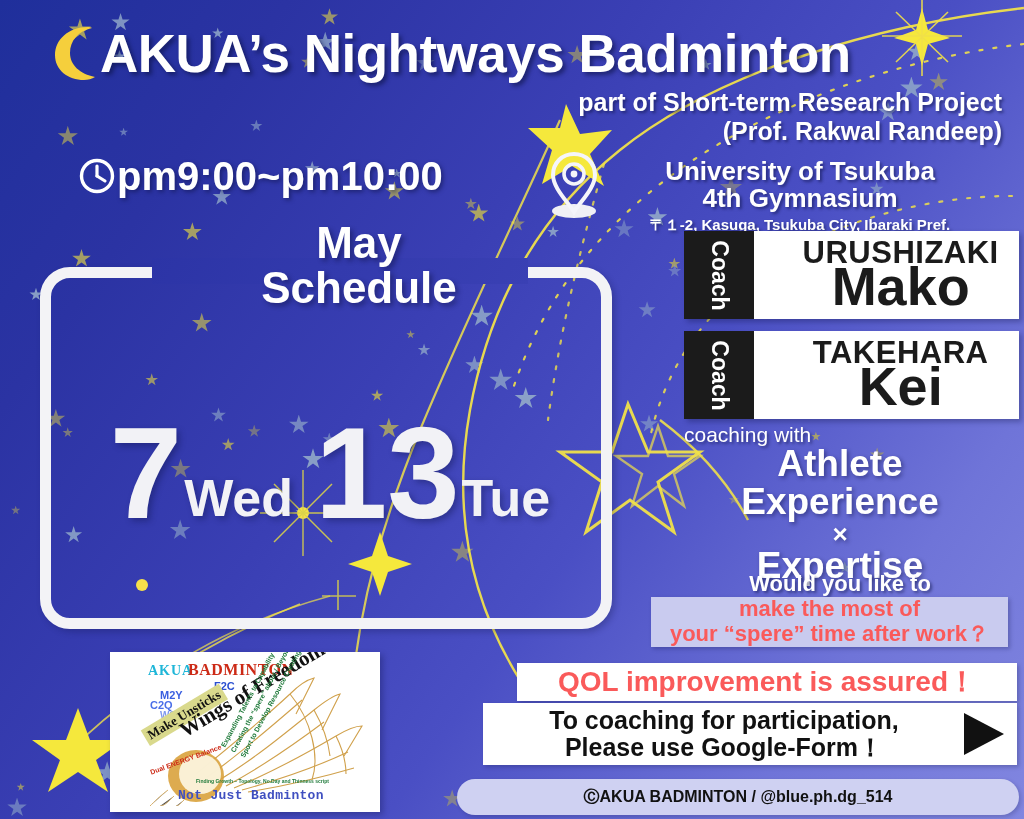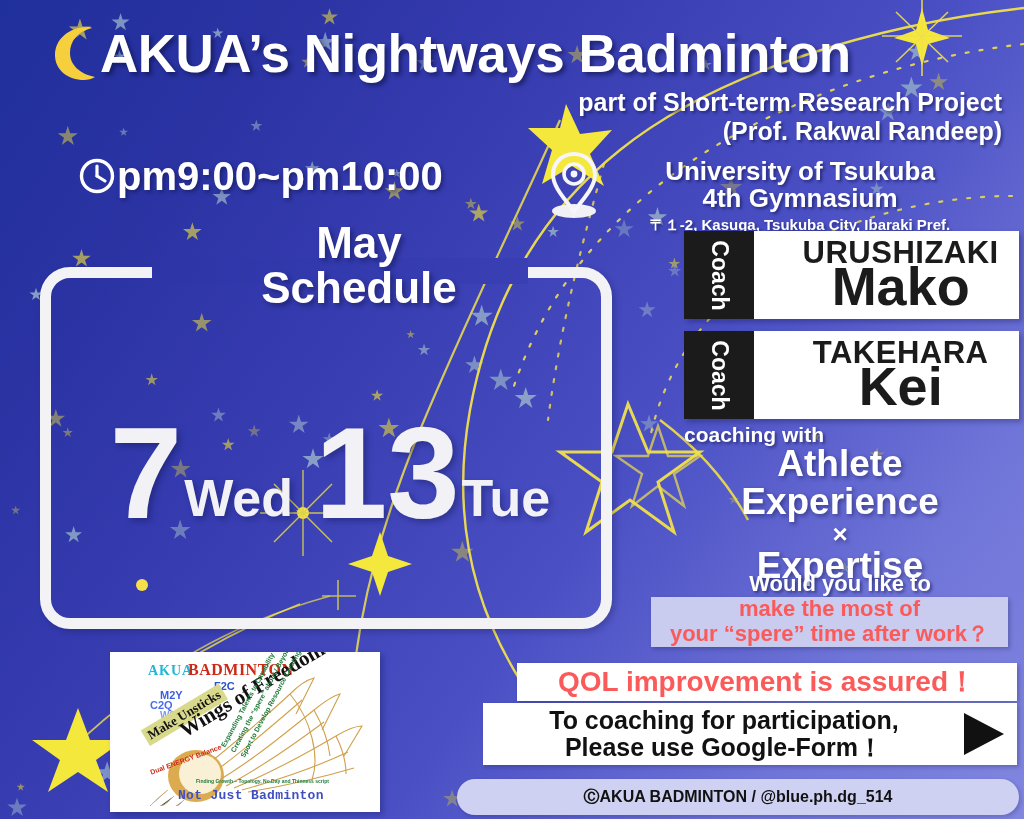--- a/index.html
+++ b/index.html
@@ -123,21 +123,21 @@
     flex:1 1 auto; display:flex; flex-direction:column;
     align-items:center; justify-content:center; color:#1b1b1b;
     line-height:.95; overflow:hidden;padding-left:28px;
   }
   .coach-family { font-size:31px; font-weight:bold; letter-spacing:.5px; }
   .coach-given  { font-size:54px; font-weight:bold; margin-top:-7px; }
 
   
   #coaching-with {
     position:absolute; left:684px; top:423px; width:240px;
-    color:#ffffff; font-weight:bold; font-size:21px;
+    color:#ffffff; font-weight:normal; font-size:21px;
     text-shadow:2px 2px 3px rgba(10,14,60,.5);
   }
   #value-prop {
     position:absolute; left:660px; top:445px; width:360px;
     text-align:center; color:#ffffff; font-weight:bold;
     text-shadow:2px 2px 4px rgba(10,14,60,.45);
   }
   #value-prop .vp-big { font-size:37px; line-height:1.03; }
   #value-prop .vp-x  { font-size:26px; line-height:1.0; }
 

